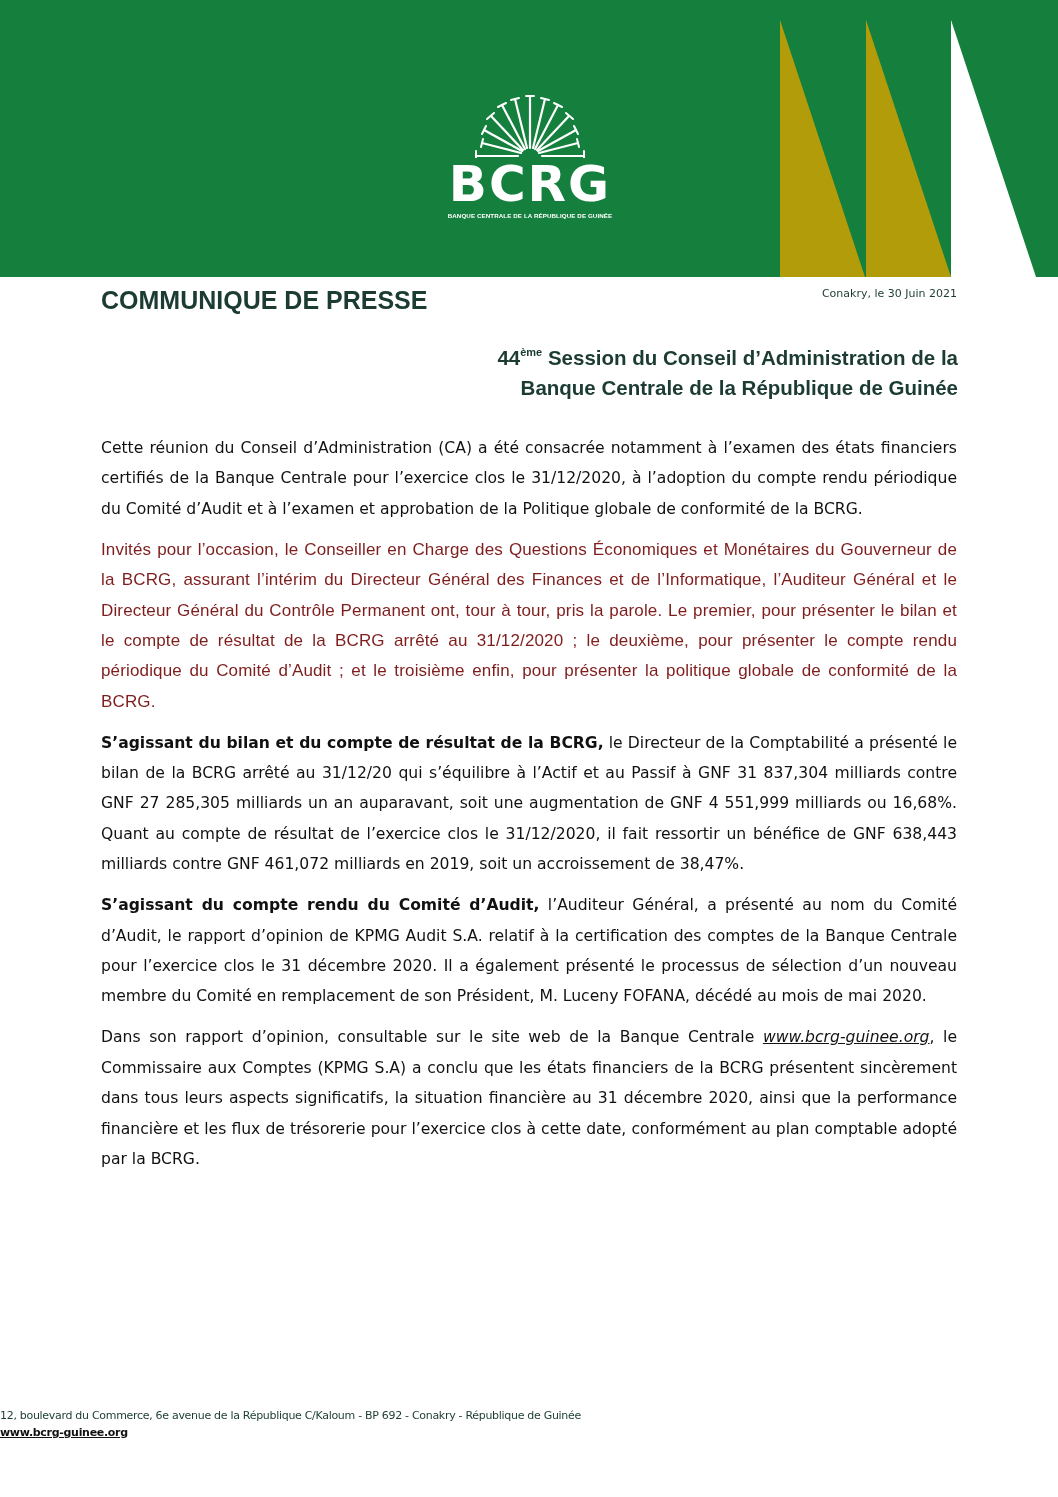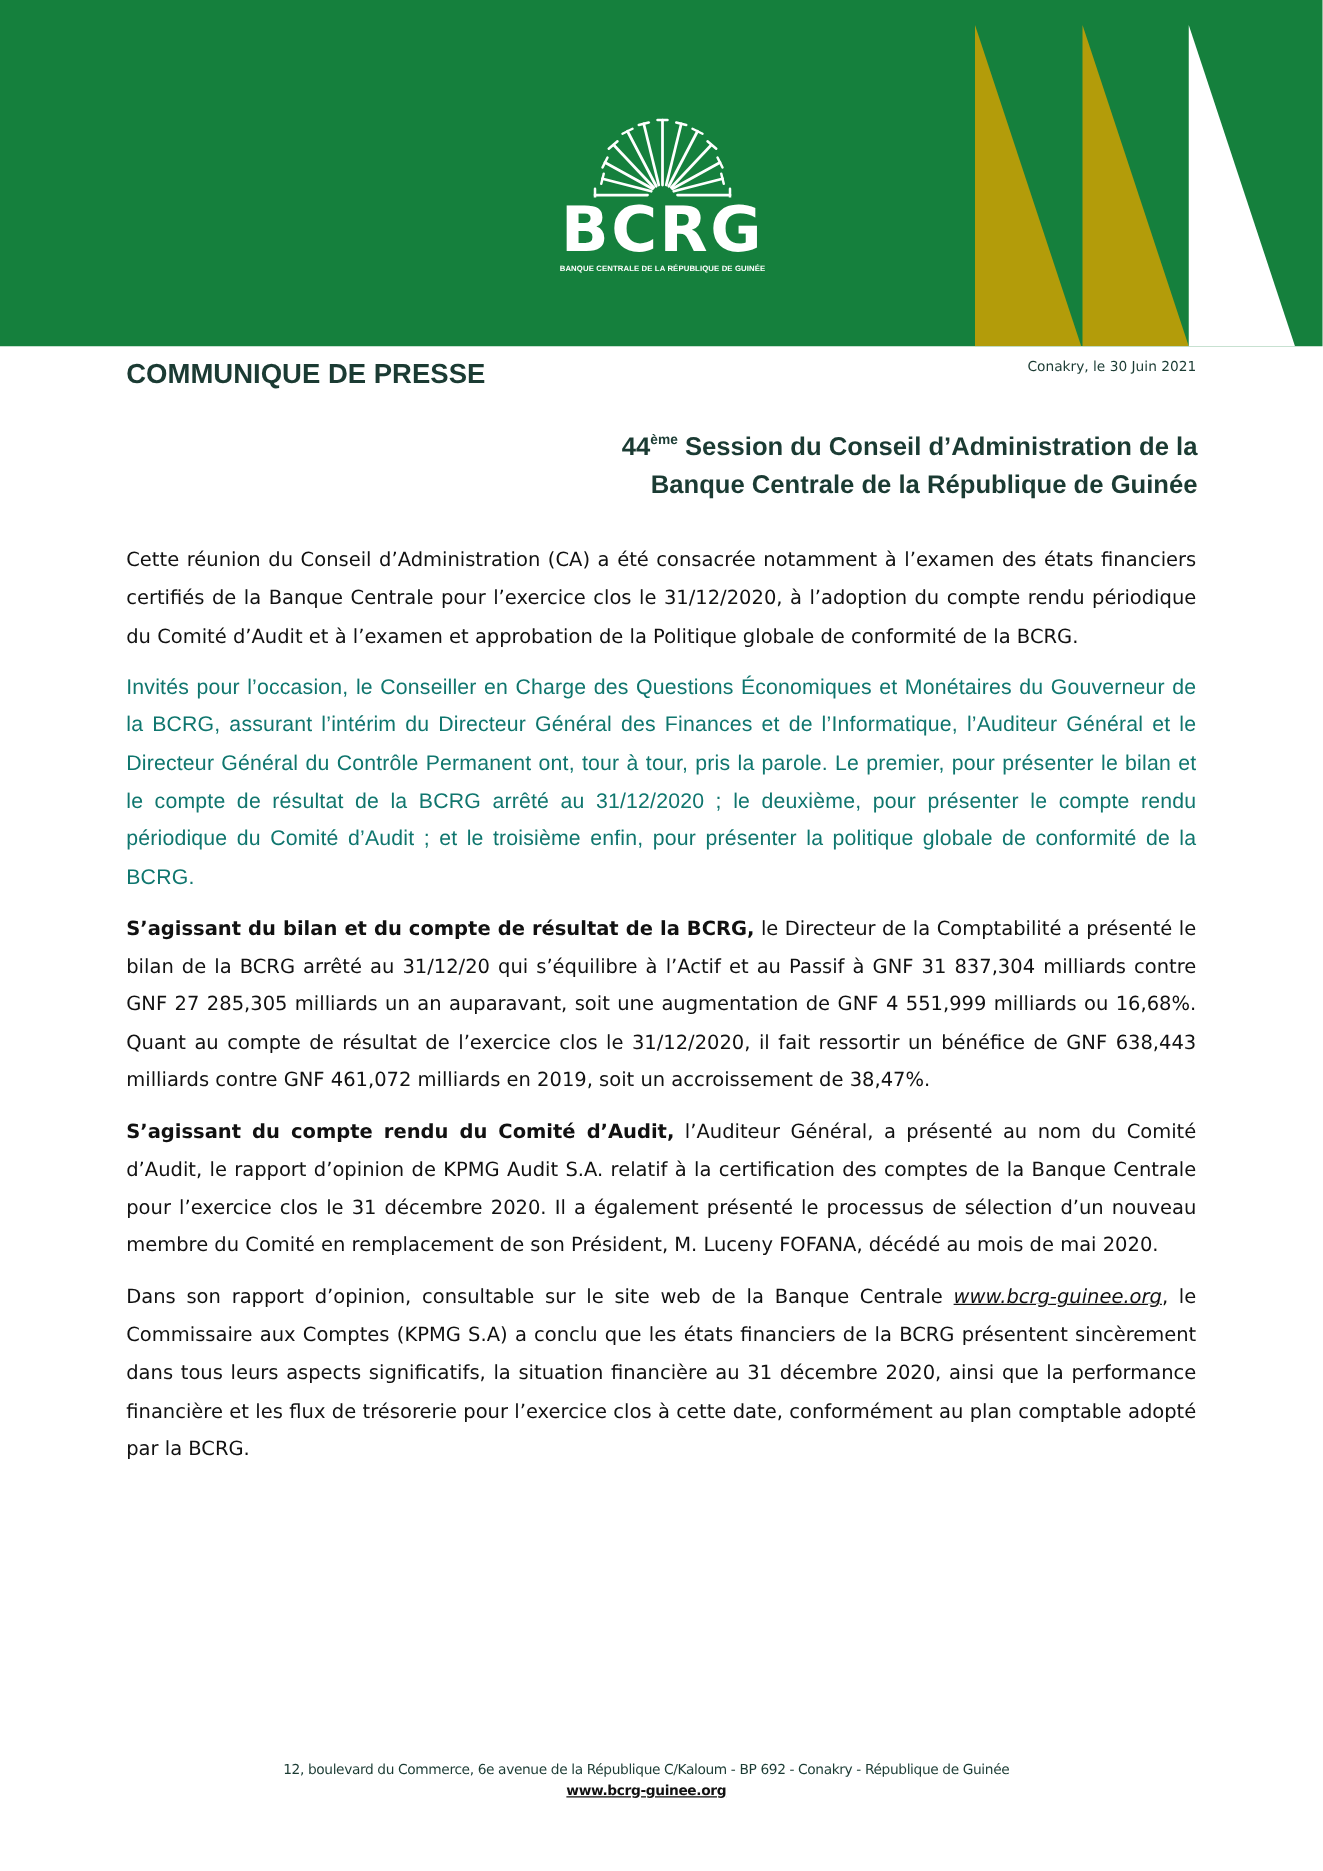--- a/index.html
+++ b/index.html
@@ -4,34 +4,34 @@
 <style>
   html, body { margin:0; padding:0; background:#ffffff; }
   body { width:1058px; height:1497px; position:relative; overflow:hidden; font-family:"DejaVu Sans", sans-serif; color:#111; }
   .header { position:absolute; left:0; top:0; width:1058px; height:277px; background:#15803d; overflow:hidden; }
   .header svg.tri { position:absolute; left:0; top:0; }
   .logo { position:absolute; left:430px; top:90px; width:200px; height:140px; text-align:center; }
   .logo svg { display:block; margin:0 auto; }
   .logo-text { color:#ffffff; font-family:"DejaVu Sans", sans-serif; font-weight:bold; font-size:50px; letter-spacing:2px; line-height:48px; margin-top:2px; }
   .logo-sub { color:#ffffff; font-family:"Liberation Sans", sans-serif; font-weight:bold; font-size:6.2px; letter-spacing:0.1px; margin-top:4px; white-space:nowrap; }
 
-  .press-label { position:absolute; left:101px; top:286px; font-family:"Liberation Sans", sans-serif; font-weight:bold; font-size:22px; color:#1b3b33; }
+  .press-label { position:absolute; left:101px; top:286px; font-family:"Liberation Sans", sans-serif; font-weight:bold; font-size:25px; color:#1b3b33; }
   .press-date { position:absolute; right:101px; top:287px; font-family:"DejaVu Sans", sans-serif; font-size:11px; color:#1b3b33; }
 
   .title { position:absolute; left:100px; width:858px; top:343px; text-align:right; font-family:"Liberation Sans", sans-serif; font-weight:bold; font-size:20.5px; line-height:30px; color:#1b3b33; }
   .title sup { font-size:11px; vertical-align:9px; line-height:0; }
 
   .body { position:absolute; left:101px; width:856px; top:433px; font-family:"DejaVu Sans", sans-serif; font-size:15.6px; line-height:30.4px; text-align:justify; color:#111; }
   .body p { margin:0 0 10.5px 0; }
-  .body p.narrow { font-family:"Liberation Sans", sans-serif; font-size:17px; color:#0f766e; letter-spacing:0.15px; }
+  .body p.narrow { font-family:"Liberation Sans", sans-serif; font-size:17px; color:#7f1d1d; letter-spacing:0.15px; }
   .body sup { font-size:9px; vertical-align:6px; line-height:0; }
   .body b { font-weight:bold; }
   .body a { color:#111; text-decoration:underline; font-style:italic; }
 
-  .footer { position:absolute; left:0; width:1034px; top:1408px; text-align:center; font-family:"DejaVu Sans", sans-serif; font-size:11px; color:#1b3b33; line-height:16.5px; letter-spacing:-0.3px; }
+  .footer { position:absolute; left:0; width:1034px; top:1408px; font-family:"DejaVu Sans", sans-serif; font-size:11px; color:#1b3b33; line-height:16.5px; letter-spacing:-0.3px; }
   .footer a { color:#111; text-decoration:underline; }
   .footer .web { font-weight:bold; }
 </style>
 </head>
 <body>
 
 <div class="header">
   <svg class="tri" width="1058" height="277" viewBox="0 0 1058 277">
     <polygon points="780,20 780,277 865,277" fill="#b39c0a"></polygon>
     <polygon points="866,20 866,277 951,277" fill="#b39c0a"></polygon>

